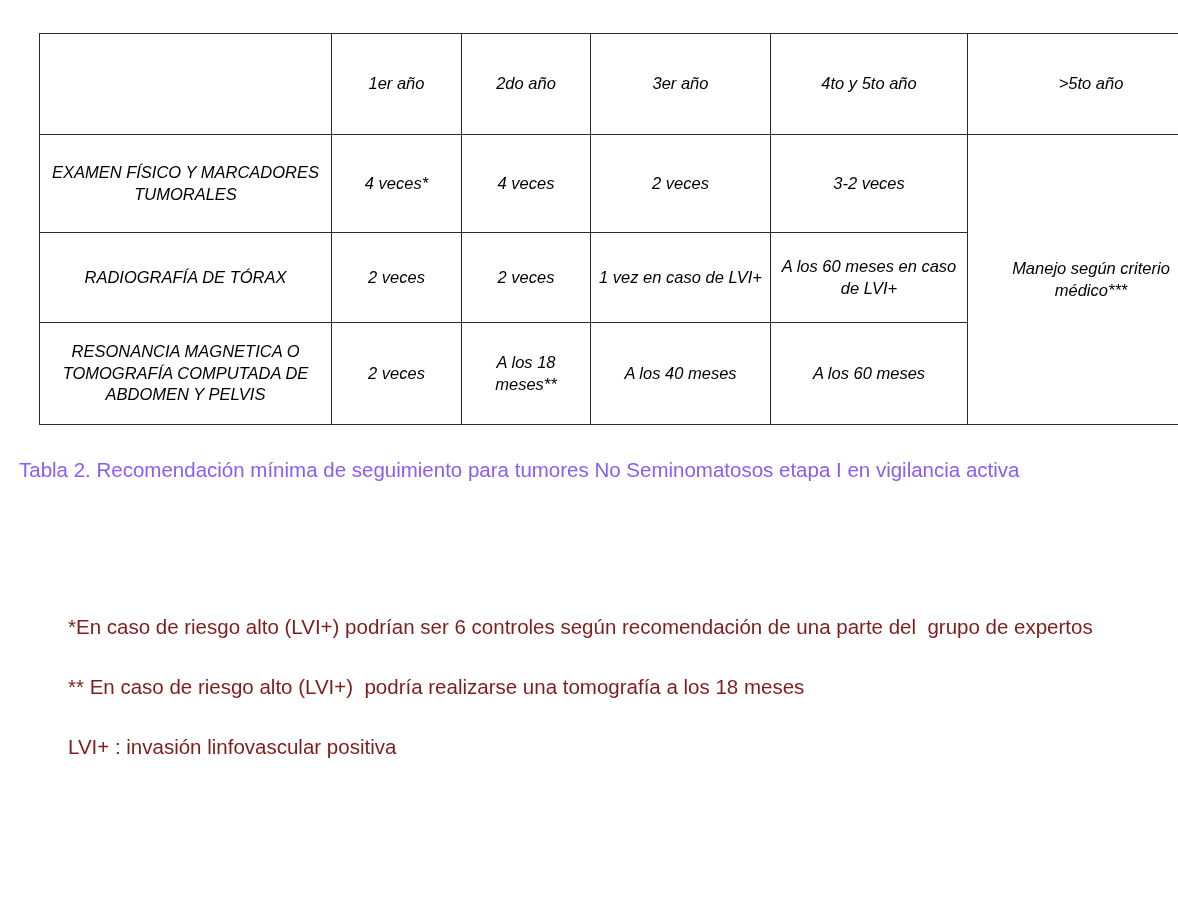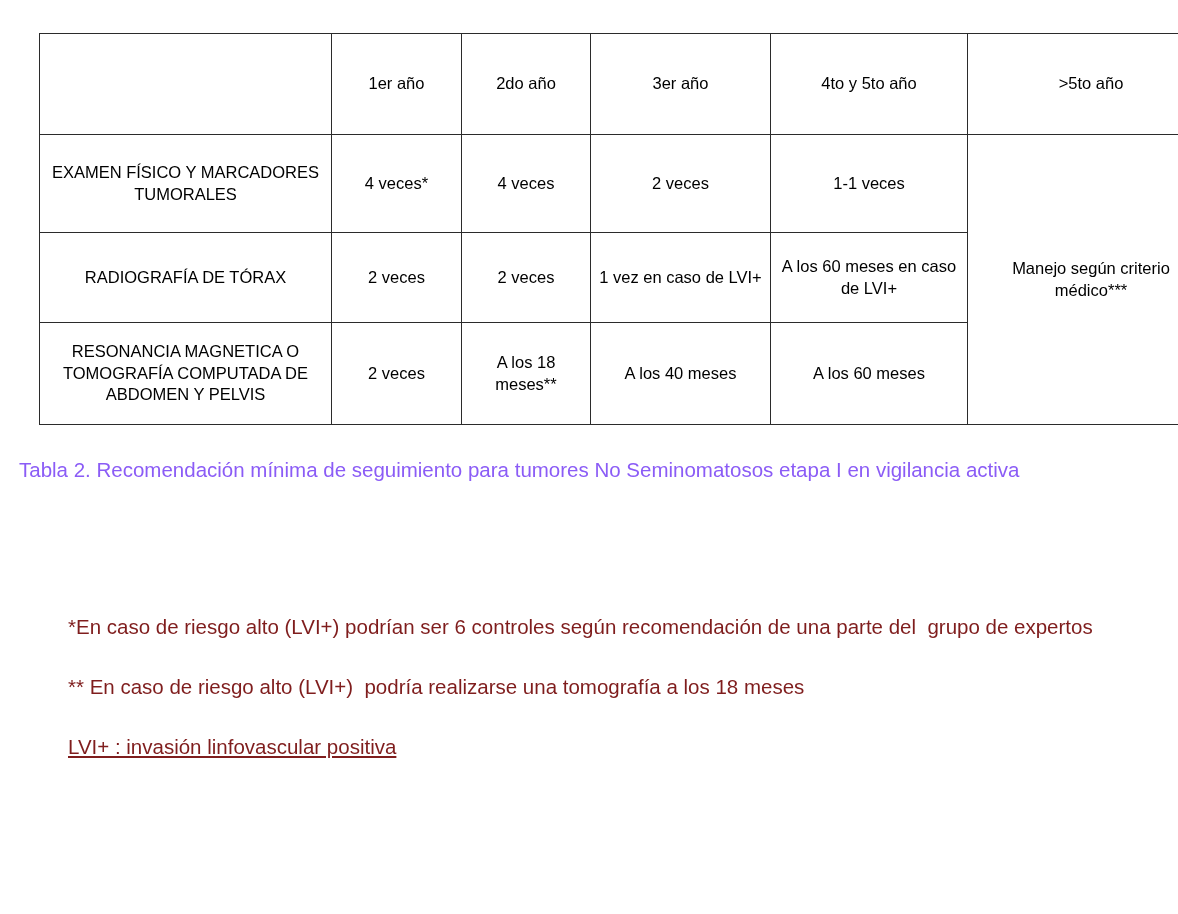--- a/index.html
+++ b/index.html
@@ -32,20 +32,21 @@
     background: #fff;
   }
   table.followup td {
     border: 1.4px solid #2b2b2b;
     text-align: center;
     vertical-align: middle;
     font-size: 16.5px;
     line-height: 1.32;
     padding: 4px 6px;
     color: #000;
+    font-style: italic;
   }
   td.col-label   { width: 279px; }
   td.col-y1      { width: 117px; }
   td.col-y2      { width: 116px; }
   td.col-y3      { width: 167px; }
   td.col-y45     { width: 184px; }
   td.col-y5plus  { width: 234px; vertical-align: top; padding-top: 26px; }
 
   tr.row-head td { height: 92px; }
   tr.row-1 td    { height: 89px; }
@@ -70,21 +71,21 @@
     top: 612px;
     width: 1060px;
   }
   .note {
     font-size: 20.5px;
     line-height: 1.42;
     color: #7f1d1d;
     margin-bottom: 31px;
     white-space: pre-wrap;
   }
-  .note:last-child { margin-bottom: 12px; text-decoration: underline; }
+  .note:last-child { margin-bottom: 12px; }
 </style>
 </head>
 <body>
 
 <div class="table-wrap">
   <table class="followup">
     <tbody>
       <tr class="row-head">
         <td class="col-label"></td>
         <td class="col-y1">1er año</td>
@@ -92,21 +93,21 @@
         <td class="col-y3">3er año</td>
         <td class="col-y45">4to y 5to año</td>
         <td class="col-y5plus" style="vertical-align:middle;padding-top:4px;">&gt;5to año</td>
       </tr>
 
       <tr class="row-1">
         <td class="col-label">EXAMEN FÍSICO Y MARCADORES TUMORALES</td>
         <td class="col-y1">4 veces*</td>
         <td class="col-y2">4 veces</td>
         <td class="col-y3">2 veces</td>
-        <td class="col-y45">1-1 veces</td>
+        <td class="col-y45">3-2 veces</td>
         <td class="col-y5plus" rowspan="3">Manejo según criterio médico***</td>
       </tr>
 
       <tr class="row-2">
         <td class="col-label">RADIOGRAFÍA DE TÓRAX</td>
         <td class="col-y1">2 veces</td>
         <td class="col-y2">2 veces</td>
         <td class="col-y3">1 vez en caso de LVI+</td>
         <td class="col-y45">A los 60 meses en caso de LVI+</td>
       </tr>

